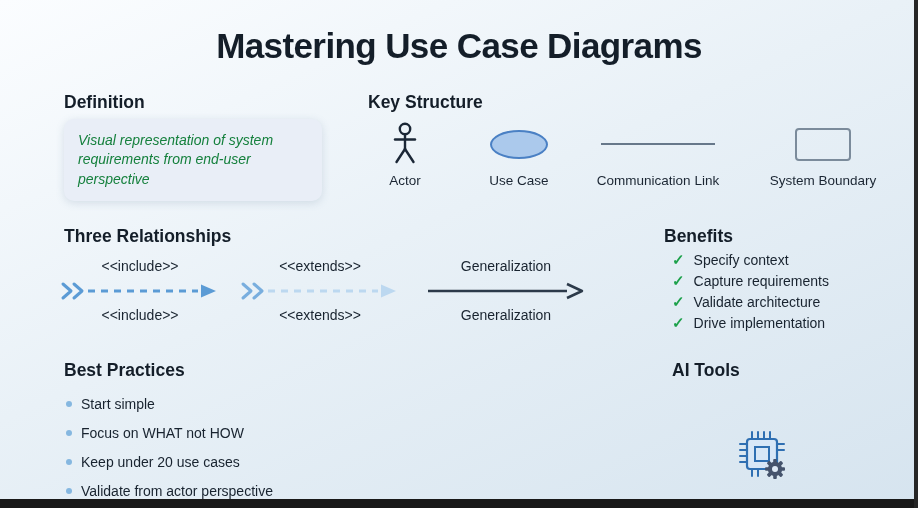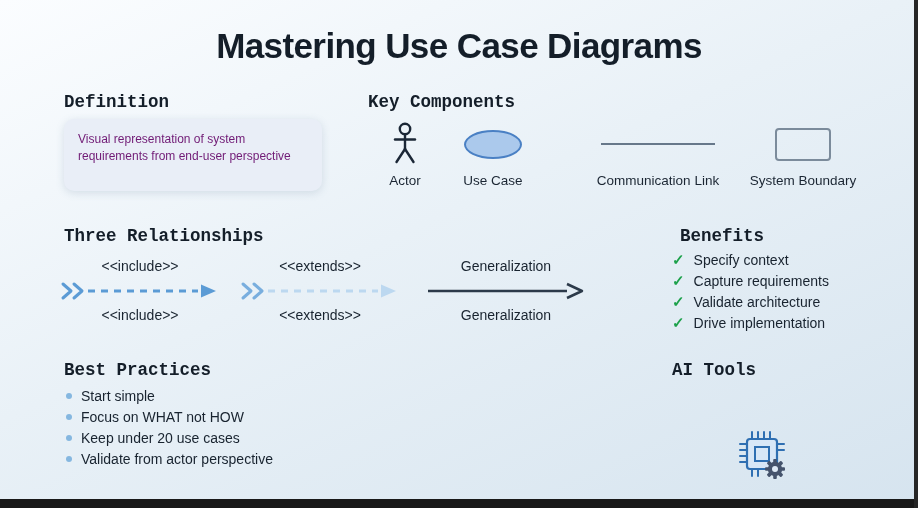--- a/index.html
+++ b/index.html
@@ -10,43 +10,44 @@
     position: relative; width: 918px; height: 508px; overflow: hidden;
     background: linear-gradient(155deg, #fbfdff 0%, #e9f1f7 45%, #d6e4ef 100%);
     color: #18232f;
   }
 
   .title {
     position: absolute; top: 26px; left: 0; width: 100%; text-align: center;
     font-size: 35px; font-weight: 800; letter-spacing: -0.6px; color: #141e29;
   }
 
-  .h2 { position: absolute; font-size: 17.5px; font-weight: 700; color: #141e29; font-family: Liberation Mono, monospace; }
+  .h2 { position: absolute; font-size: 17.5px; font-weight: 700; color: #141e29; }
   .h-definition    { left: 64px;  top: 92px; }
   .h-components    { left: 368px; top: 92px; }
   .h-relationships { left: 64px;  top: 226px; }
-  .h-benefits      { left: 680px; top: 226px; }
+  .h-benefits      { left: 664px; top: 226px; }
   .h-practices     { left: 64px;  top: 360px; }
   .h-aitools       { left: 672px; top: 360px; }
 
   .def-box {
     position: absolute; left: 64px; top: 119px; width: 258px; min-height: 72px;
     background: #e9eef7; border-radius: 10px; padding: 12px 14px;
-    font-size: 12px; line-height: 1.38; color: #701a75;
+    font-size: 14px; line-height: 1.38; color: #15803d;
     box-shadow: 0 2px 8px rgba(90,120,150,.20);
+    font-style: italic;
   }
 
   .component { position: absolute; top: 116px; height: 72px; display: flex;
     flex-direction: column; align-items: center; justify-content: flex-end; }
   .comp-icon-area { height: 52px; display: flex; align-items: center; justify-content: center; }
   .comp-label { font-size: 13.5px; margin-top: 3px; color: #1b2633; white-space: nowrap; }
   .comp-actor    { left: 368px; width: 74px; }
-  .comp-usecase  { left: 452px; width: 82px; }
+  .comp-usecase  { left: 478px; width: 82px; }
   .comp-link     { left: 588px; width: 140px; }
-  .comp-boundary { left: 740px; width: 126px; }
+  .comp-boundary { left: 760px; width: 126px; }
 
   .ellipse-shape { width: 58px; height: 29px; border-radius: 50%;
     background: var(--use-case-fill, #abc9ec);
     border: 2px solid var(--use-case-border, #4a80c4); }
   .link-line { width: 114px; height: 2.5px; background: #67788a; }
   .boundary-rect { width: 56px; height: 33px; border: 2.5px solid #7b8b9b; border-radius: 4px; }
 
   .rel-group { position: absolute; top: 256px; text-align: center; }
   .rel-1 { left: 58px;  width: 164px; }
   .rel-2 { left: 236px; width: 168px; }
@@ -60,21 +61,21 @@
   .ext-st  { stroke: var(--extends-arrow, #bcd8f0); }
   .ext-f   { fill:   var(--extends-arrow, #bcd8f0); }
   .gen-st  { stroke: var(--generalization-arrow, #2c3a4a); }
 
   .benefit-list { position: absolute; left: 672px; top: 249px; list-style: none; }
   .benefit-item { display: flex; align-items: center; height: 21px; font-size: 14px; color: #18232f; }
   .check { color: var(--check-green, #1ca14a); font-weight: 700; font-size: 15px;
     margin-right: 9px; line-height: 1; }
 
   .practice-list { position: absolute; left: 66px; top: 385px; list-style: none; }
-  .practice-item { display: flex; align-items: center; height: 21px; font-size: 14px; color: #18232f; }
+  .practice-item { display: flex; align-items: center; height: 21px; font-size: 14px; color: #18232f; margin-top: 8px; }
   .bullet { width: 6px; height: 6px; border-radius: 50%;
     background: var(--bullet-blue, #85b7e0); margin-right: 9px; flex: none; }
 
   .ai-text { position: absolute; left: 678px; top: 384px; width: 168px;
     text-align: center; font-size: 14px; line-height: 1.45; color: #18232f; }
   .ai-chip { position: absolute; left: 735px; top: 427px; }
 
   .bottom-edge { position: absolute; left: 0; bottom: 0; width: 100%; height: 9px; background: #191919; }
   .right-edge  { position: absolute; top: 0; right: 0; width: 4px; height: 100%; background: #262626; }
 </style>
@@ -83,21 +84,21 @@
 
 <div class="canvas">
 
   <h1 class="title">Mastering Use Case Diagrams</h1>
 
   <h2 class="h2 h-definition">Definition</h2>
   <div class="def-box">
     <span>Visual representation of system requirements from end-user perspective</span>
   </div>
 
-  <h2 class="h2 h-components">Key Components</h2>
+  <h2 class="h2 h-components">Key Structure</h2>
 
   <div class="component comp-actor">
     <span class="comp-icon-area">
       <svg width="26" height="44" viewBox="0 0 26 44" fill="none" stroke="#1b2736" stroke-width="2.4" stroke-linecap="round">
         <circle cx="13" cy="7" r="5.2"></circle>
         <line x1="13" y1="12.6" x2="13" y2="27"></line>
         <line x1="3" y1="17.5" x2="23" y2="17.5"></line>
         <line x1="13" y1="27" x2="4.5" y2="40"></line>
         <line x1="13" y1="27" x2="21.5" y2="40"></line>
       </svg>

